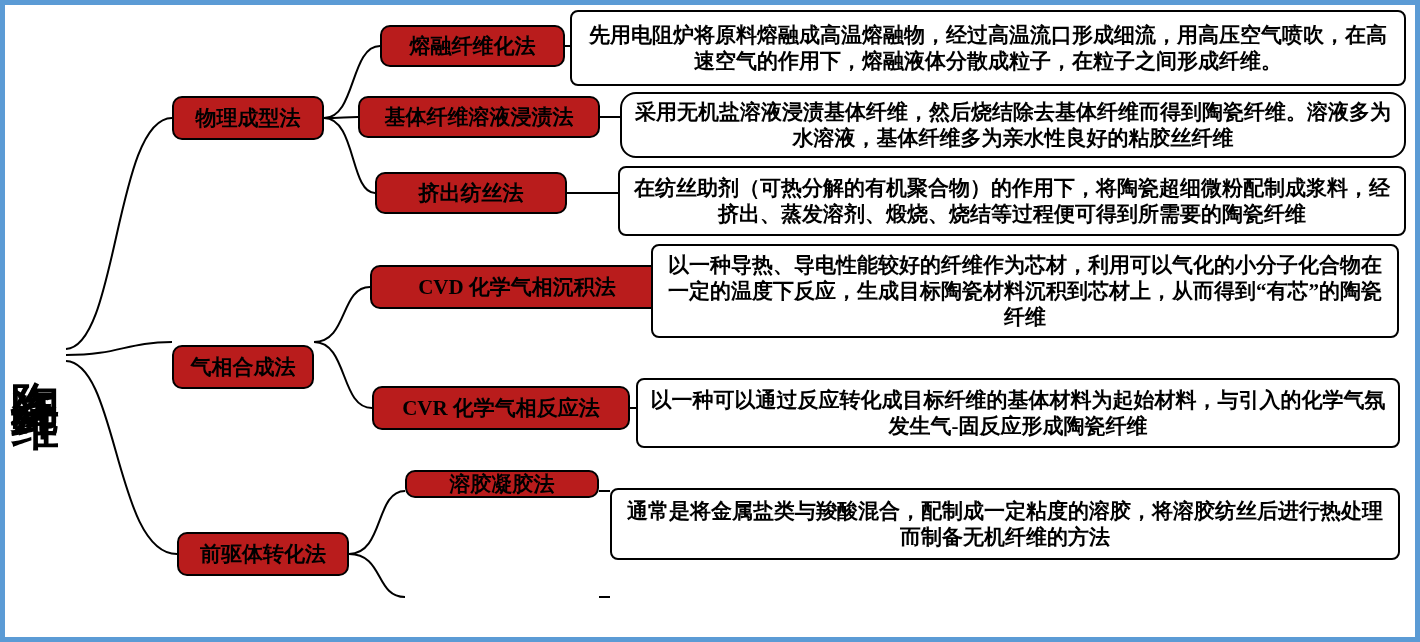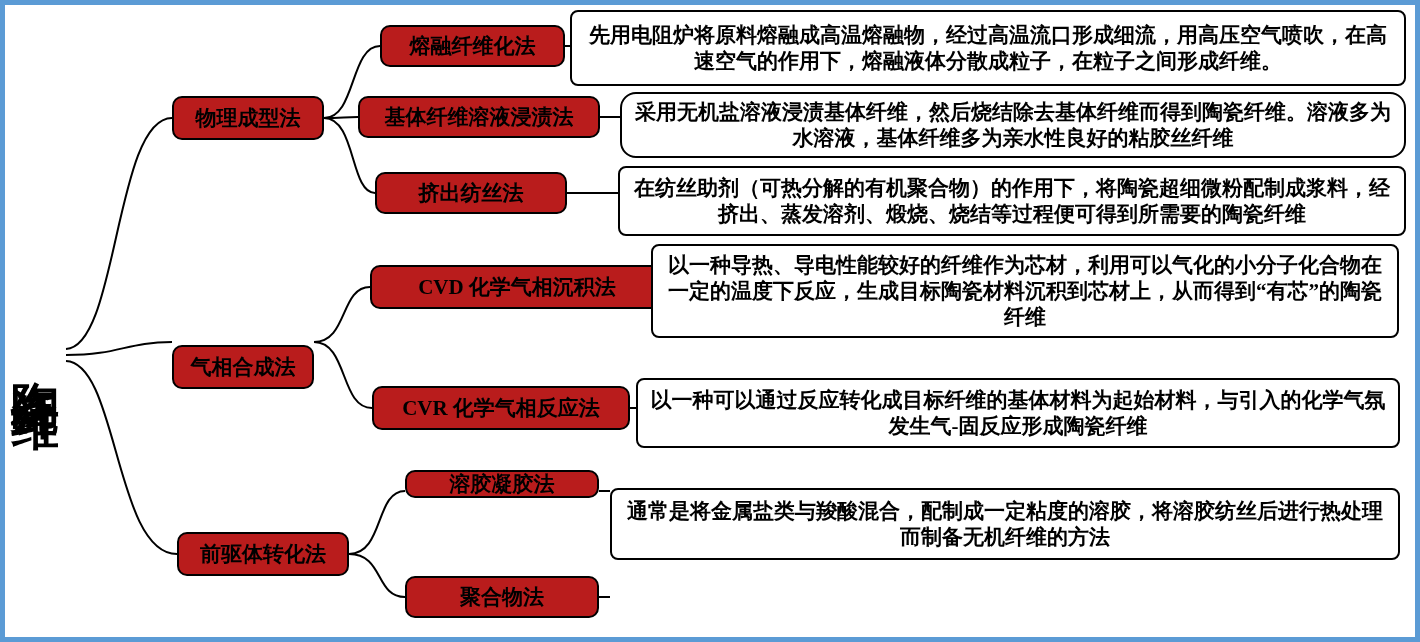--- a/index.html
+++ b/index.html
@@ -123,21 +123,20 @@
   <div class="node b1">物理成型法</div>
   <div class="node b2">气相合成法</div>
   <div class="node b3">前驱体转化法</div>
 
   <div class="node l11">熔融纤维化法</div>
   <div class="node l12">基体纤维溶液浸渍法</div>
   <div class="node l13">挤出纺丝法</div>
   <div class="node l21">CVD 化学气相沉积法</div>
   <div class="node l22">CVR 化学气相反应法</div>
   <div class="node l31">溶胶凝胶法</div>
-  <div class="node l32">聚合物法</div>
 
   <div class="desc d11">
     <span>先用电阻炉将原料熔融成高温熔融物，经过高温流口形成细流，用高压空气喷吹，在高速空气的作用下，熔融液体分散成粒子，在粒子之间形成纤维。</span>
   </div>
   <div class="desc d12">
     <span>采用无机盐溶液浸渍基体纤维，然后烧结除去基体纤维而得到陶瓷纤维。溶液多为水溶液，基体纤维多为亲水性良好的粘胶丝纤维</span>
   </div>
   <div class="desc d13">
     <span>在纺丝助剂（可热分解的有机聚合物）的作用下，将陶瓷超细微粉配制成浆料，经挤出、蒸发溶剂、煅烧、烧结等过程便可得到所需要的陶瓷纤维</span>
   </div>

